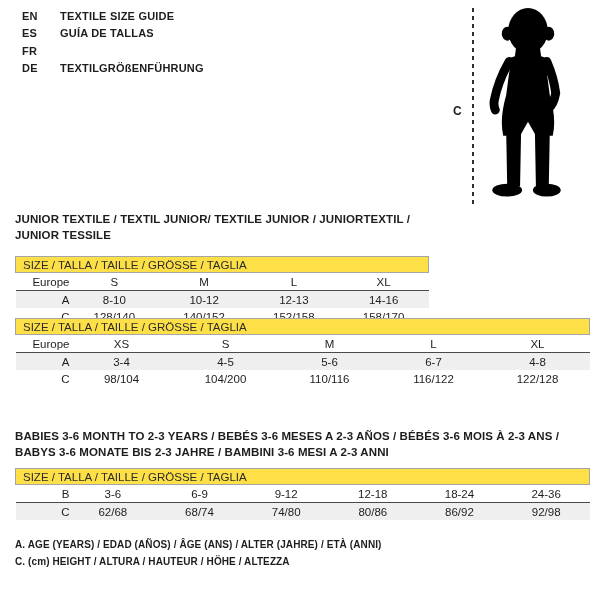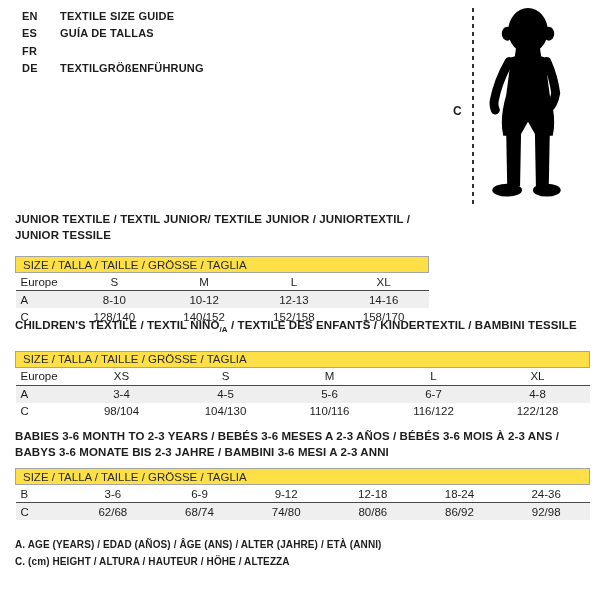--- a/index.html
+++ b/index.html
@@ -32,21 +32,21 @@
   .sub-a{font-size:8px;vertical-align:sub;}
   
   table.size-table{width:100%;border-collapse:collapse;table-layout:fixed;font-size:11.5px;}
   col.label-col{width:54px;}
   th.bar{
     background:#fde047;border:1px solid #a5a5a5;
     font-weight:normal;text-align:left;color:#2b2b2b;
     height:15px;padding:0 0 0 7px;font-size:11.5px;
   }
   td{height:17px;padding:0;text-align:center;font-weight:normal;}
-  td.lbl{text-align:left;padding-left:5px;margin-top:44px;}
+  td.lbl{text-align:right;padding-left:5px;margin-top:44px;}
   tr.shaded td{background:#efefef;border-top:1px solid #4a4a4a;}
   
   .legend{position:absolute;left:15px;top:537px;}
   .legend-line{font-size:10px;font-weight:bold;line-height:16.5px;letter-spacing:.1px;}
 </style>
 </head>
 <body>
 
 <div class="lang-block">
   <div class="lang-row">
@@ -119,21 +119,20 @@
       <td>128/140</td>
       <td>140/152</td>
       <td>152/158</td>
       <td>158/170</td>
     </tr>
   </tbody>
     </table>
 </div>
 
 <div class="section sec-children">
-  <div class="sec-title"><span>CHILDREN'S TEXTILE / TEXTIL NIÑO</span><span class="sub-a">/A</span><span> / TEXTILE DES ENFANTS / KINDERTEXTIL / BAMBINI TESSILE</span></div>
   <table class="size-table">
     <colgroup>
         <col class="label-col">
         <col>
         <col>
         <col>
         <col>
         <col>
       </colgroup>
     <tbody>
@@ -152,21 +151,21 @@
       <td class="lbl">A</td>
       <td>3-4</td>
       <td>4-5</td>
       <td>5-6</td>
       <td>6-7</td>
       <td>4-8</td>
     </tr>
     <tr>
       <td class="lbl">C</td>
       <td>98/104</td>
-      <td>104/130</td>
+      <td>104/200</td>
       <td>110/116</td>
       <td>116/122</td>
       <td>122/128</td>
     </tr>
   </tbody>
     </table>
 </div>
 
 <div class="section sec-babies">
   <div class="sec-title">

